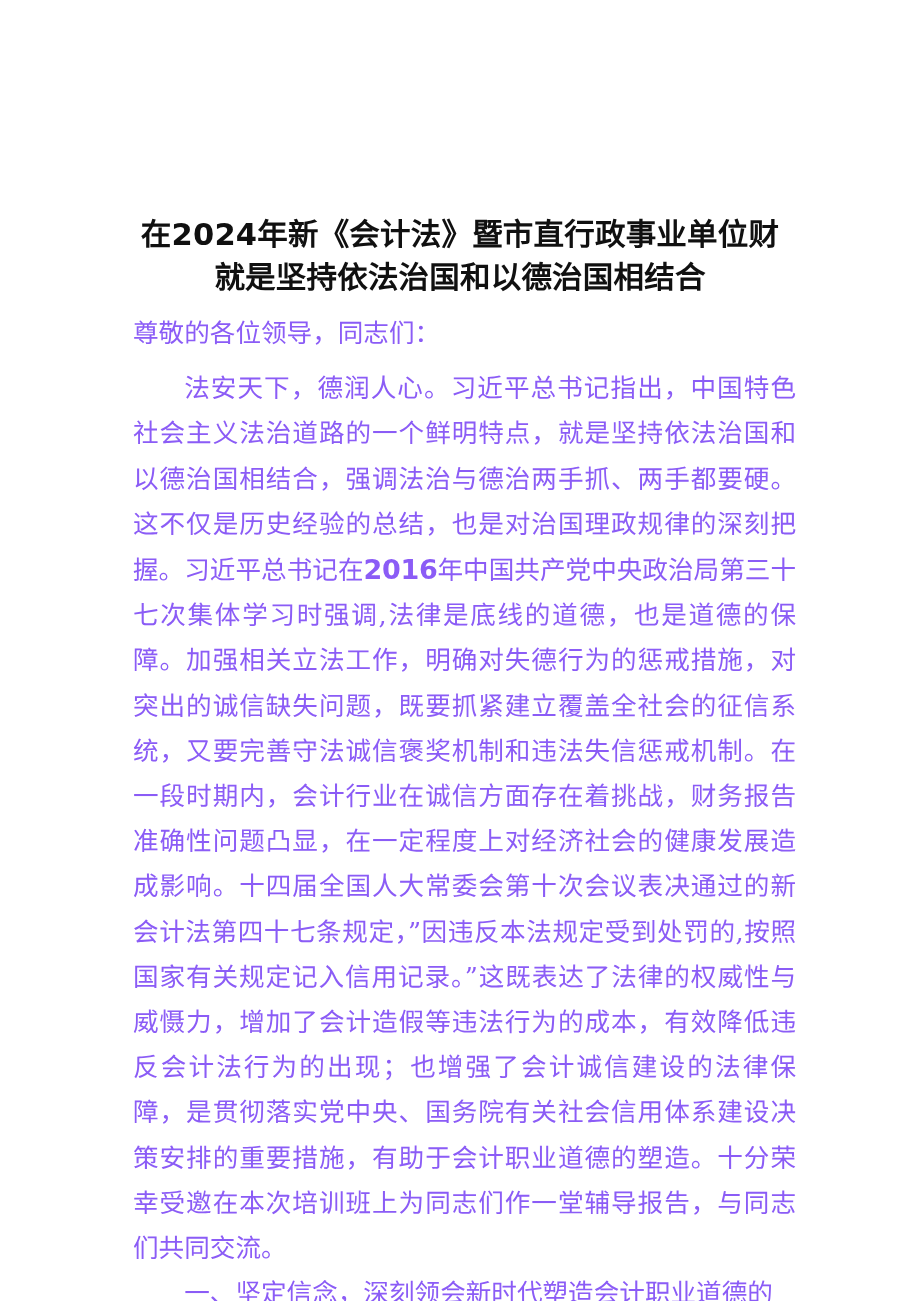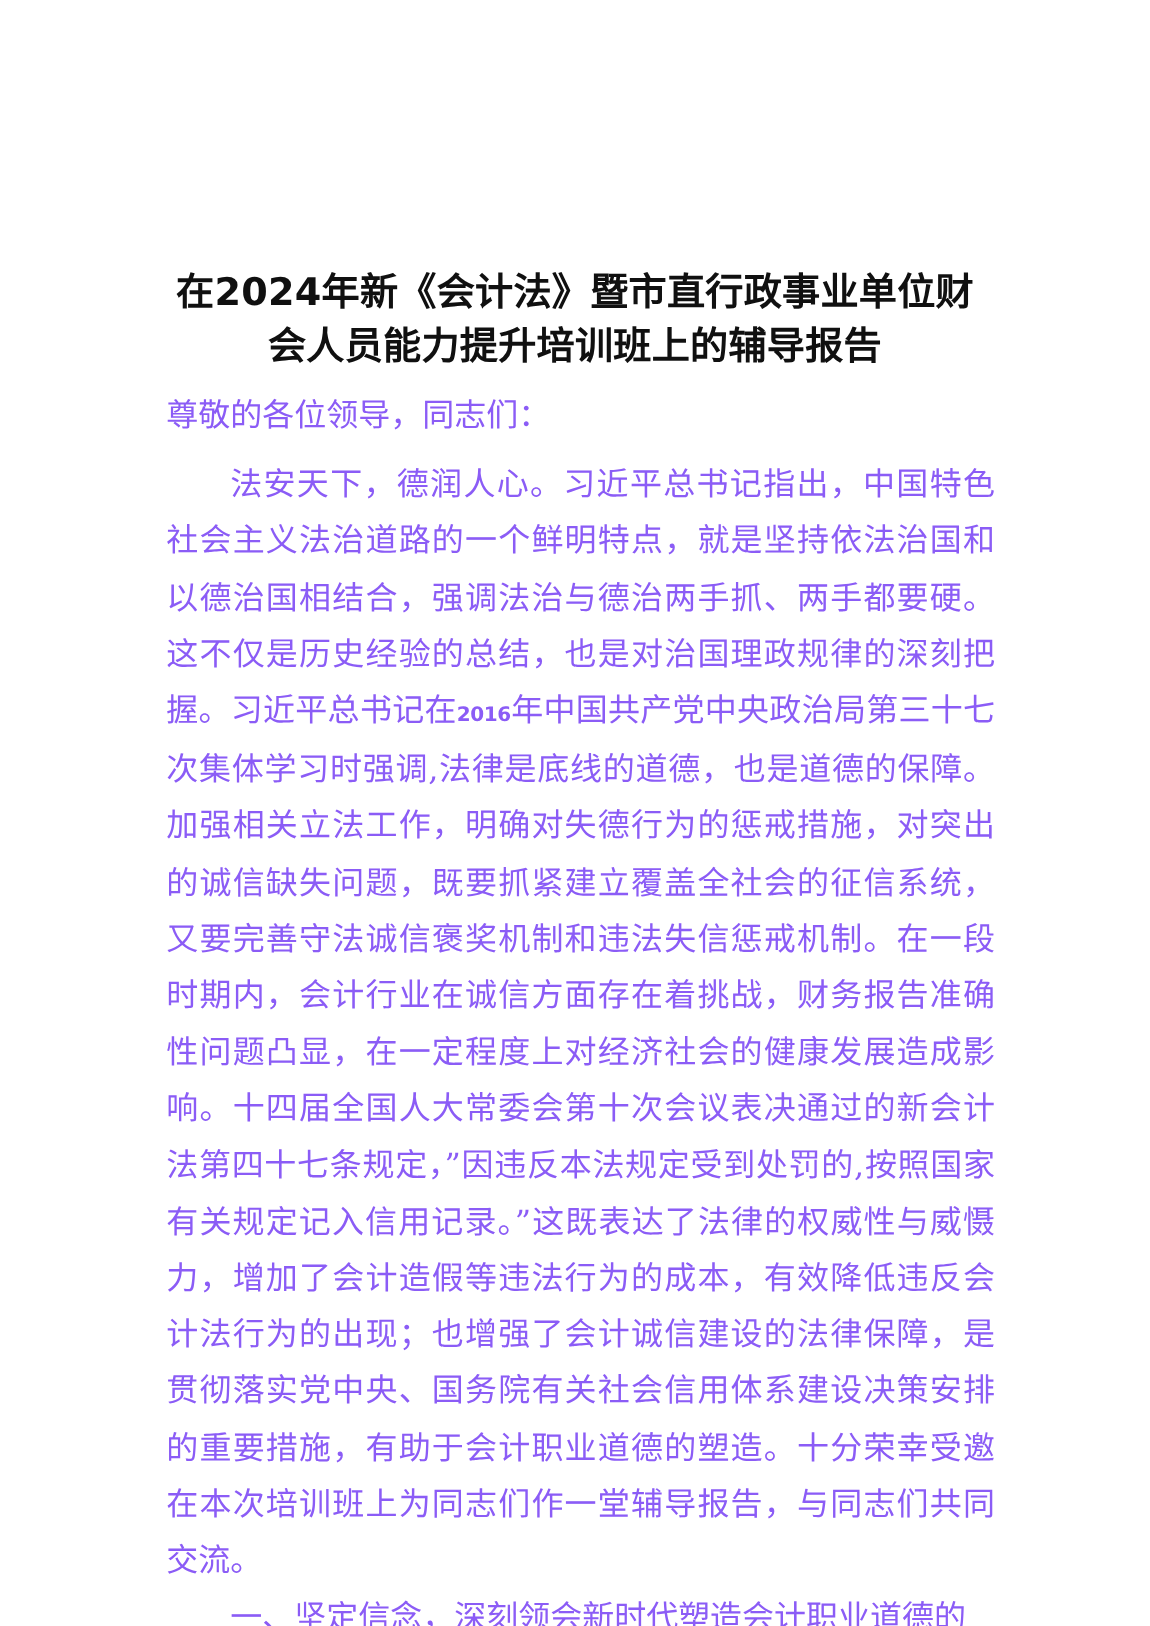--- a/index.html
+++ b/index.html
@@ -77,34 +77,34 @@
   .para.section-heading {
     margin-top: 0;
     text-indent: 2em;
     text-align: left;
   }
 
   
   .num-bold {
     font-family: "DejaVu Sans", "Liberation Sans", sans-serif;
     font-weight: 700;
-    font-size: 16px;
+    font-size: 27px;
     letter-spacing: -0.3px;
   }
 </style>
 </head>
 <body>
 
 <div class="page">
 
   <div class="doc-body">
 
     <h1 class="doc-title">
       <span class="title-line">在2024年新《会计法》暨市直行政事业单位财</span>
-      <span class="title-line">会人员能力提升培训班上的辅导报告</span>
+      <span class="title-line">就是坚持依法治国和以德治国相结合</span>
     </h1>
 
     <p class="para salutation">尊敬的各位领导，同志们：</p>
 
     <p class="para indent opening"><span>法安天下，德润人心。习近平总书记指出，中国特色社会主义法治道路的一个鲜明特点，就是坚持依法治国和以德治国相结合，强调法治与德治两手抓、两手都要硬。这不仅是历史经验的总结，也是对治国理政规律的深刻把握。习近平总书记在</span><span class="num-bold">2016</span><span>年中国共产党中央政治局第三十七次集体学习时强调,法律是底线的道德，也是道德的保障。加强相关立法工作，明确对失德行为的惩戒措施，对突出的诚信缺失问题，既要抓紧建立覆盖全社会的征信系统，又要完善守法诚信褒奖机制和违法失信惩戒机制。在一段时期内，会计行业在诚信方面存在着挑战，财务报告准确性问题凸显，在一定程度上对经济社会的健康发展造成影响。十四届全国人大常委会第十次会议表决通过的新会计法第四十七条规定，”因违反本法规定受到处罚的,按照国家有关规定记入信用记录。”这既表达了法律的权威性与威慑力，增加了会计造假等违法行为的成本，有效降低违反会计法行为的出现；也增强了会计诚信建设的法律保障，是贯彻落实党中央、国务院有关社会信用体系建设决策安排的重要措施，有助于会计职业道德的塑造。十分荣幸受邀在本次培训班上为同志们作一堂辅导报告，与同志们共同交流。</span></p>
 
     <p class="para section-heading">一、坚定信念，深刻领会新时代塑造会计职业道德的重要意义</p>
 
   </div>
 

